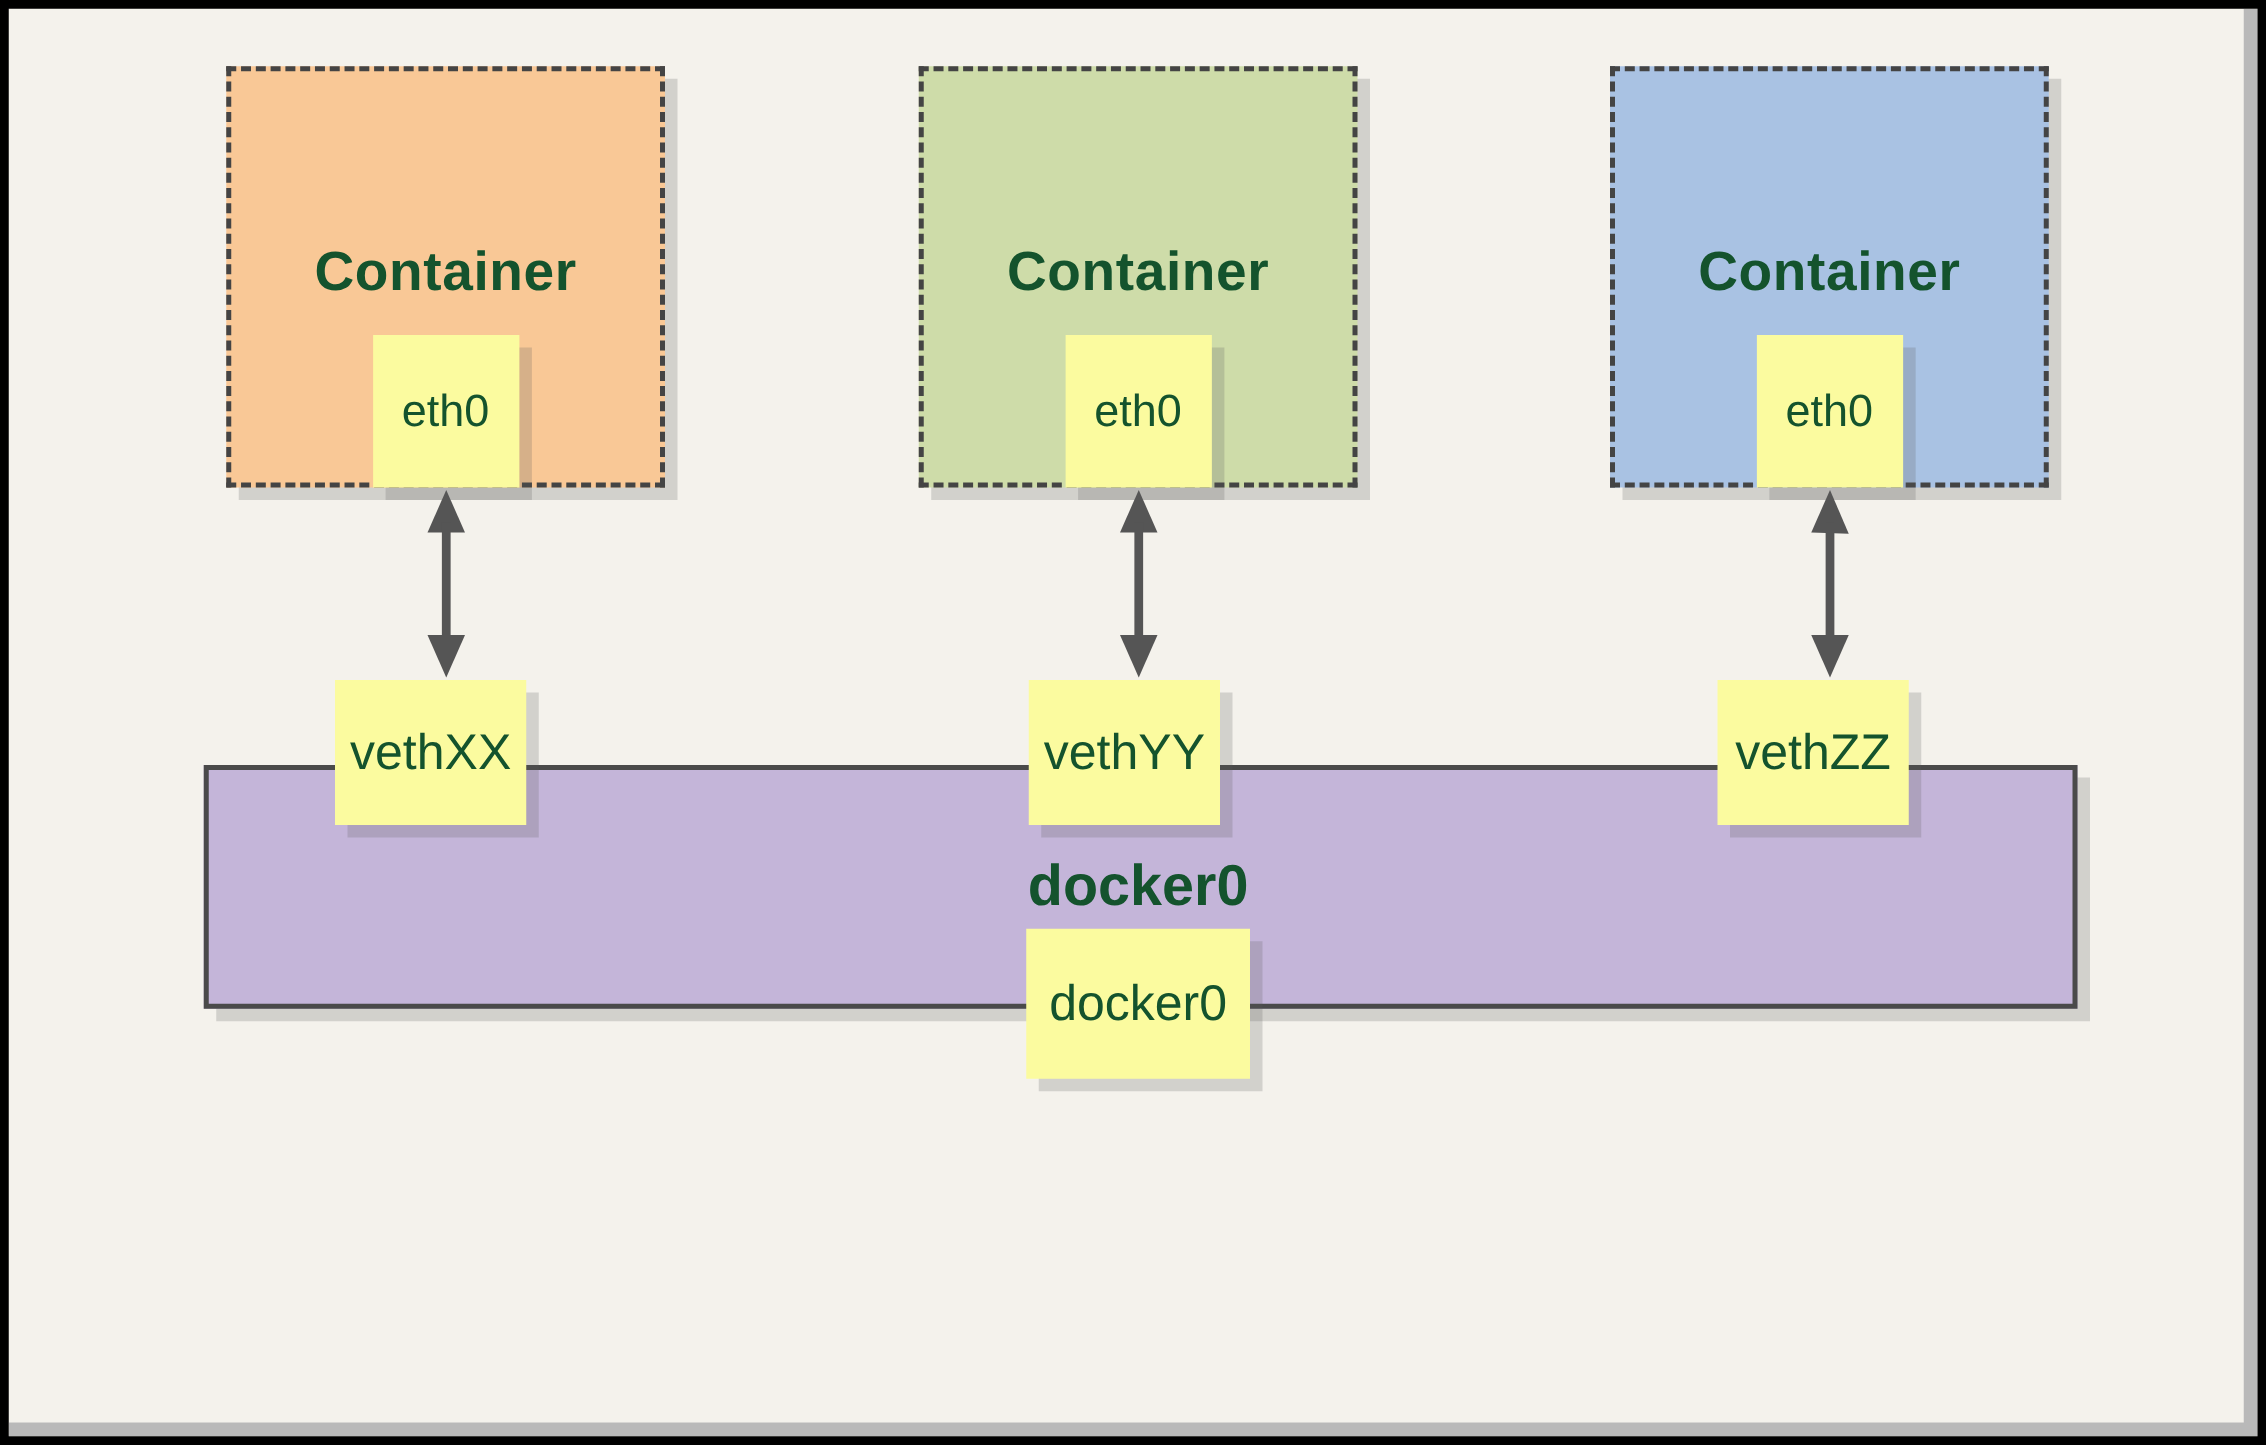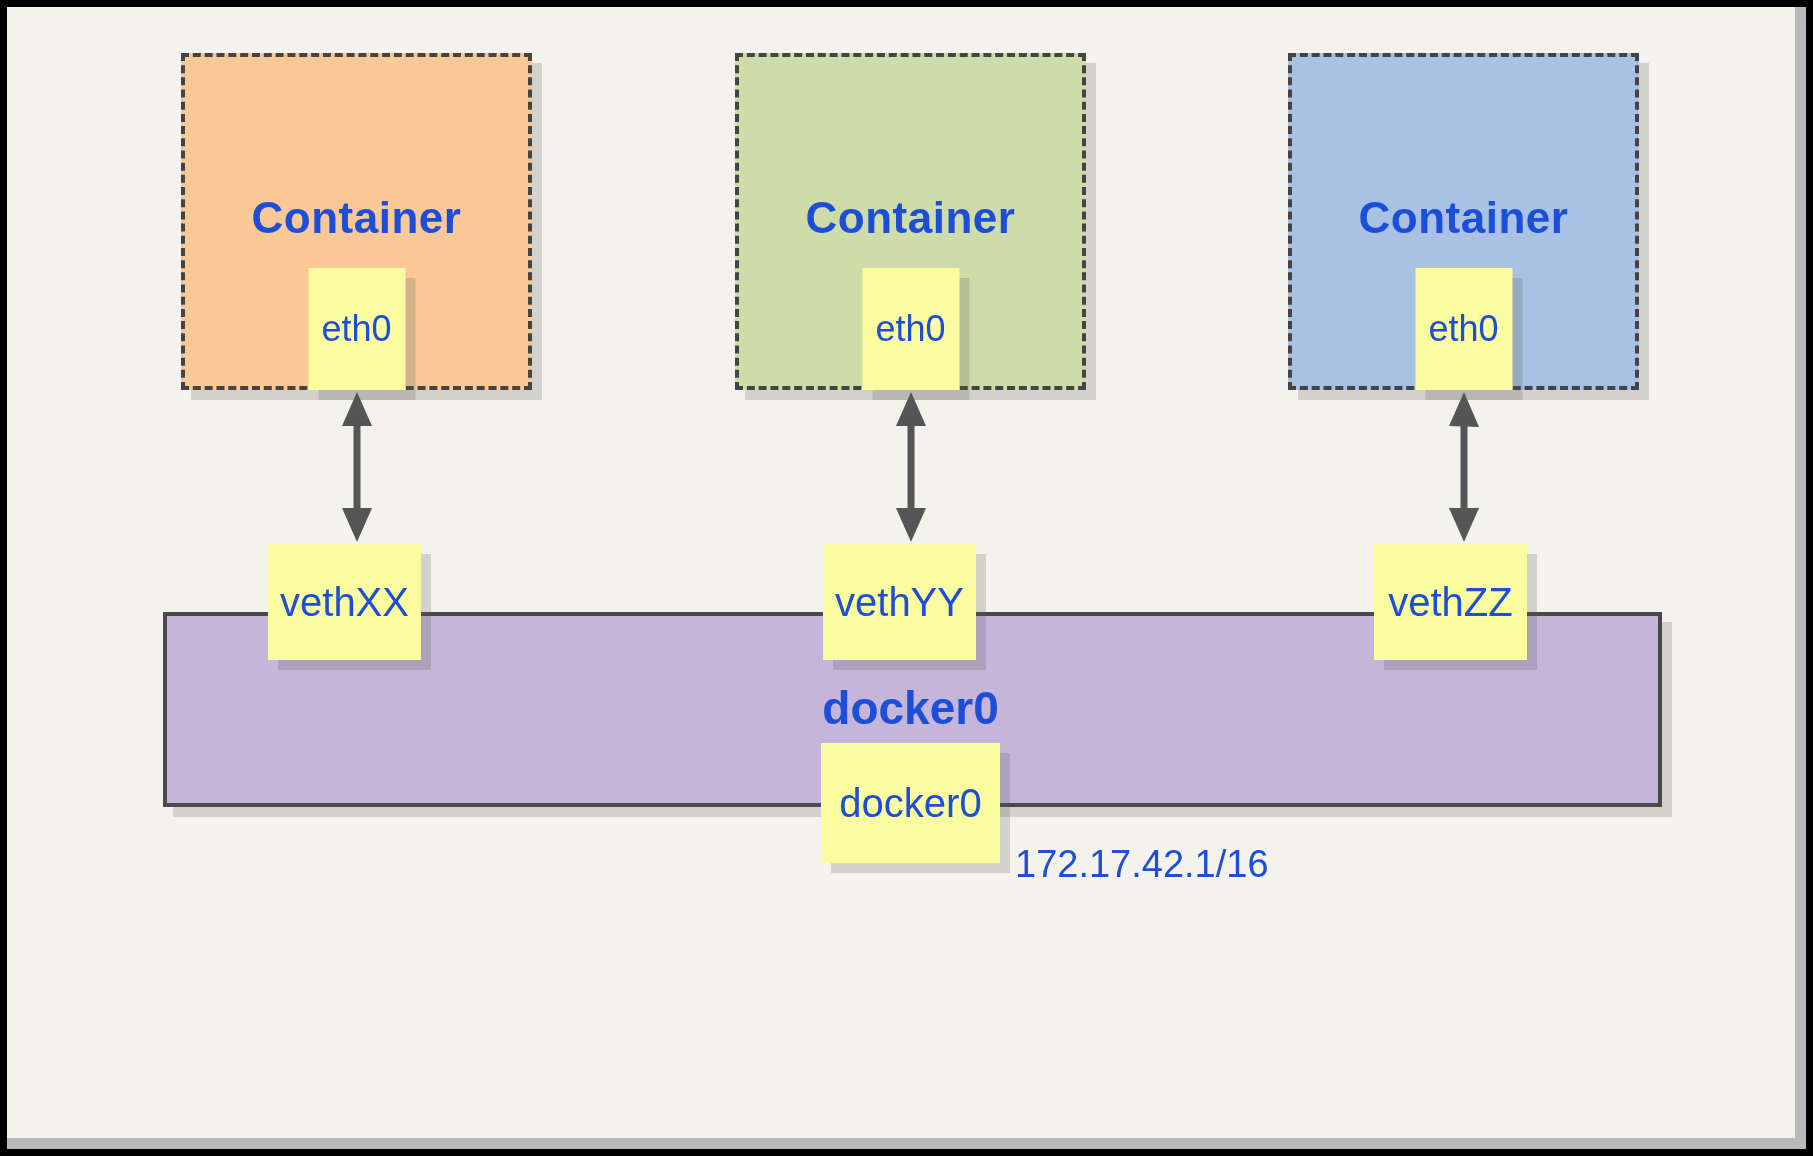--- a/index.html
+++ b/index.html
@@ -6,21 +6,21 @@
   body { background:#fff; }
 
   .page {
     position:relative;
     width:1813px; height:1156px;
     box-sizing:border-box;
     border:7px solid var(--frame_border,#000);
     background:var(--page_bg,#f4f2ec);
     box-shadow: inset -11px -11px 0 var(--frame_shade,#b9b9b9);
     font-family:"Liberation Sans", sans-serif;
-    color:#1d4ed8;
+    color:#14532d;
     overflow:hidden;
   }
 
   
   .cbox {
     position:absolute; top:46px;
     width:351px; height:337px;
     box-sizing:border-box;
     border:4px dashed var(--dash_border,#444);
     box-shadow:10px 10px 0 var(--shadow,rgba(90,90,90,.22));
@@ -38,21 +38,21 @@
 
   
   .node {
     position:absolute;
     display:flex; align-items:center; justify-content:center;
     background:var(--node_fill,#FBFB9F);
     box-shadow:10px 10px 0 var(--shadow,rgba(90,90,90,.22));
   }
 
   .eth {
-    width:97px; height:122px;
+    width:117px; height:122px;
     left:50%; transform:translateX(-50%);
     bottom:-4px;
     font-size:36px;
     z-index:3;
   }
 
   
   .arrow {
     position:absolute; top:383px;
     width:44px; height:154px;
@@ -156,16 +156,15 @@
 
   <div class="bridge"></div>
 
   <div class="node veth v1">vethXX</div>
   <div class="node veth v3">vethZZ</div>
   <div class="node veth v2">vethYY</div>
 
   <div class="bridge-label">docker0</div>
   <div class="node docker0-node">docker0</div>
 
-  <div class="subnet">172.17.42.1/16</div>
 
 
 </div>
 
 </body></html>

